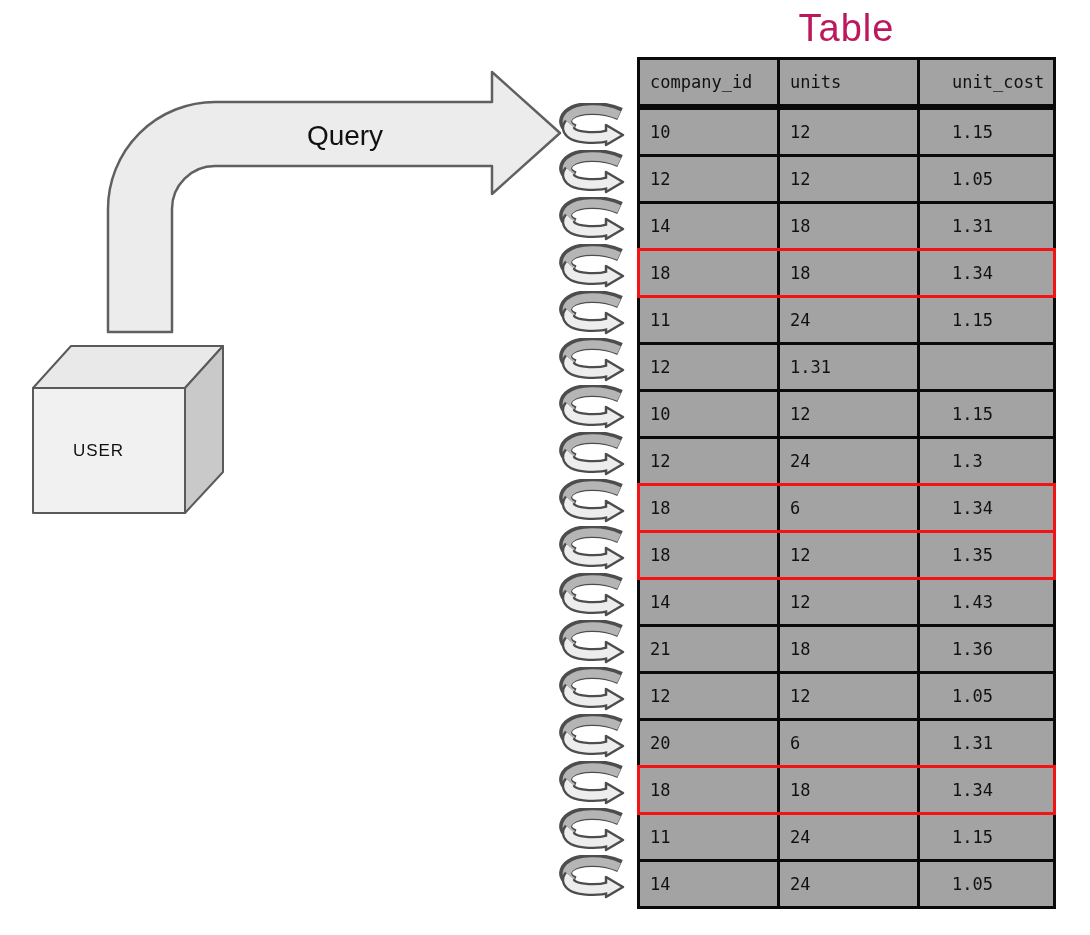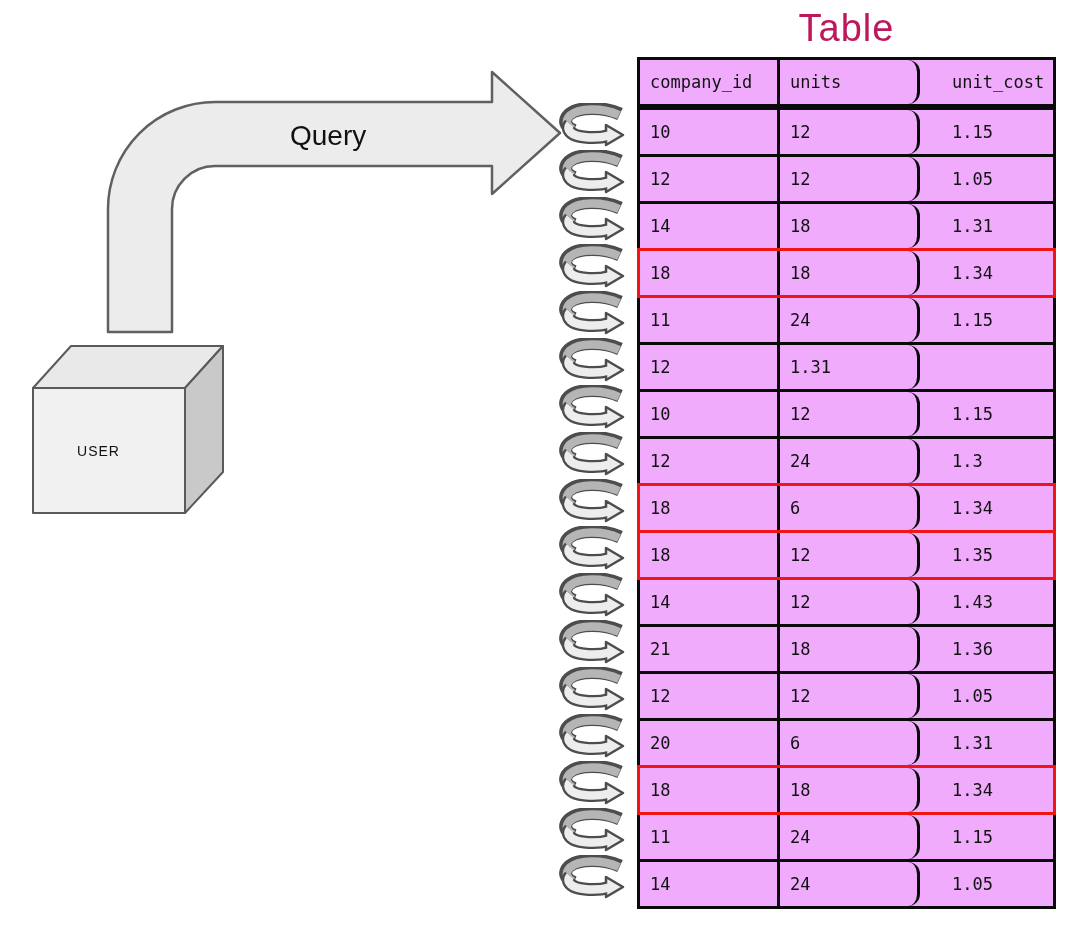--- a/index.html
+++ b/index.html
@@ -12,37 +12,37 @@
   html,body{background:#fff;}
   body{width:1090px;height:935px;position:relative;overflow:hidden;
        font-family:"Liberation Sans",sans-serif;}
 
   .layer{position:absolute;left:0;top:0;pointer-events:none;}
 
   
   .title{position:absolute;left:637px;top:6px;width:419px;height:44px;
          line-height:44px;text-align:center;font-size:38px;letter-spacing:1px;color:#be185d;}
   .query-label{position:absolute;left:290px;top:119px;width:110px;height:34px;
-         line-height:34px;text-align:left;font-size:28px;color:#111;}
+         line-height:34px;text-align:center;font-size:28px;color:#111;}
   .user-label{position:absolute;left:33px;top:388px;width:131px;height:125px;
          display:flex;align-items:center;justify-content:center;
-         font-size:14px;letter-spacing:1px;color:#111;}
+         font-size:17px;letter-spacing:1px;color:#111;}
 
   
   .tablebox{position:absolute;left:637px;top:57px;width:419px;}
   .trow{display:flex;border:3px solid var(--tb);margin-top:-3px;position:relative;
-        background:#f0abfc;z-index:1;}
+        background:#a3a3a3;z-index:1;}
   .trow:first-child{margin-top:0;}
   .trow.hl{border-color:var(--hl);z-index:2;}
   .tcell{height:44px;line-height:44px;padding-left:10px;
          font-family:"DejaVu Sans Mono","Liberation Mono",monospace;
          font-size:17px;color:#111;white-space:nowrap;overflow:hidden;
          border-right:3px solid var(--tb);}
   .tcell:nth-child(1){width:140px;}
-  .tcell:nth-child(2){width:140px;border-radius:12px;}
+  .tcell:nth-child(2){width:140px;}
   .tcell:nth-child(3){width:133px;border-right:none;padding-left:32px;}
 
   
   .loop-arrow{position:absolute;left:559px;width:68px;height:48px;pointer-events:none;}
 </style>
 </head>
 <body>
 
 <svg class="layer" width="1090" height="935" viewBox="0 0 1090 935">
   <path d="M 108 332 L 108 209 A 107 107 0 0 1 215 102 L 492 102 L 492 72

